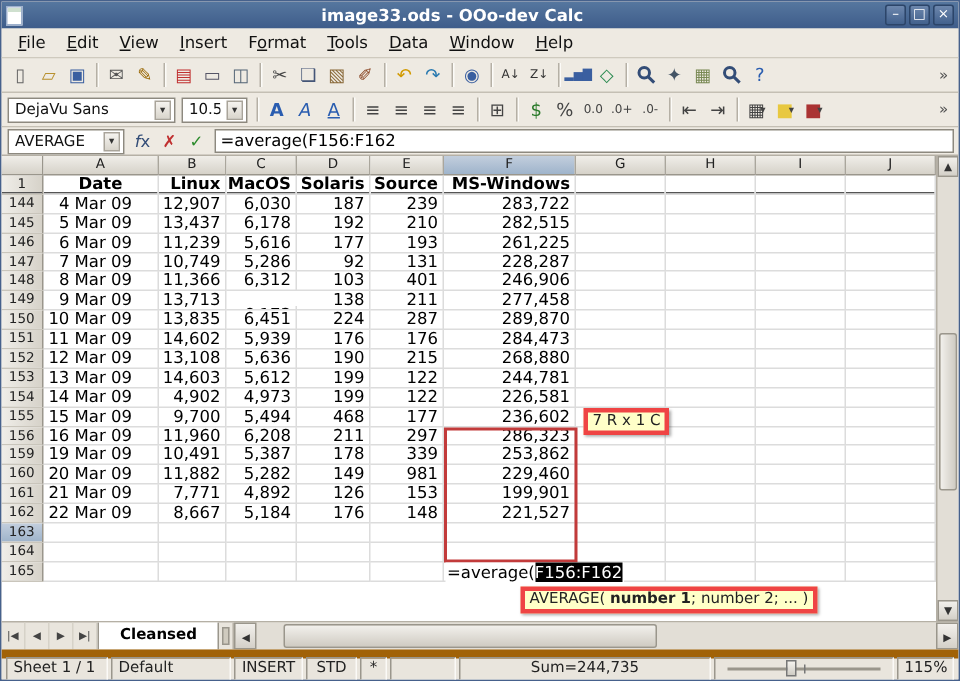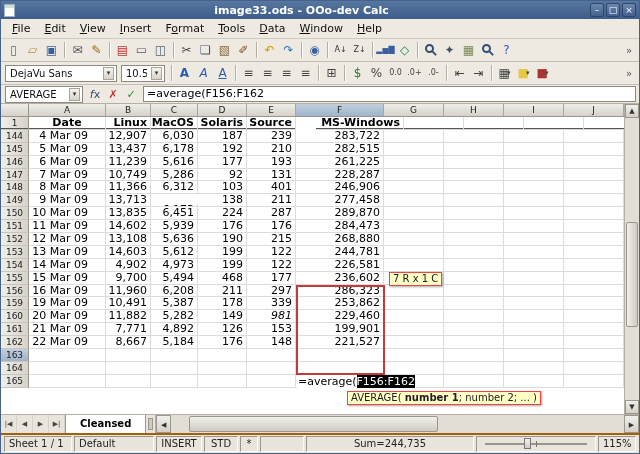--- a/index.html
+++ b/index.html
@@ -85,21 +85,21 @@
   .cell.ctr { text-align:center; }
   .cell.b { font-weight:bold; }
   .frz .cell, .frz .rh { box-shadow:inset 0 -1px 0 #555; }
 
   
   .selbox { position:absolute; left:295px; top:181px; width:89px; height:90px;
             border:2px solid var(--range-selection,#c23b3b); pointer-events:none; z-index:3; }
   .editcell { position:absolute; left:296px; top:271px; height:13px; line-height:13px;
               background:#fff; font-size:11px; white-space:nowrap; z-index:4; padding:0 1px; }
   .editcell .hlr { background:var(--formula-highlight-bg,#000); color:var(--formula-highlight-fg,#fff); }
-  .tip { position:absolute; background:var(--tooltip-bg,#ffffc8); border:1px solid #ef4444;
+  .tip { position:absolute; background:var(--tooltip-bg,#ffffc8); border:3px solid #ef4444;
          font-size:10px; line-height:12px; padding:0 3px; color:#222; z-index:5;
          box-shadow:1px 1px 2px rgba(0,0,0,.35); white-space:nowrap; }
   .tip-range { left:388px; top:168px; }
   .tip-func { left:346px; top:287px; }
 
   
   .vscroll { width:15px; flex:0 0 15px; background:#e2ded6; border-left:1px solid #b5b0a5; position:relative; }
   .varr { position:absolute; left:0; right:0; height:14px; text-align:center; font-size:7px; line-height:13px;
           color:#333; background:linear-gradient(#f2f0ec,#d4d0c8); border:1px solid #9a968c; }
   .varr.up { top:0; } .varr.dn { bottom:0; }
@@ -117,21 +117,21 @@
   .tsplit { width:5px; flex:0 0 5px; background:#cfcabe; border:1px solid #9a968c; margin:3px 2px; }
   .hscroll { flex:1; display:flex; align-items:stretch; background:#e2ded6; border-left:1px solid #b5b0a5; }
   .harrow { width:15px; flex:0 0 15px; text-align:center; font-size:7px; line-height:18px; color:#333;
             background:linear-gradient(#f2f0ec,#d4d0c8); border:1px solid #9a968c; }
   .htrack { flex:1; position:relative; }
   .hthumb { position:absolute; top:1px; bottom:1px; left:4%; width:55%;
             background:linear-gradient(#f2f0ec,#cfcbc2); border:1px solid #9a968c; border-radius:2px; }
 
   
   .statusbar { height:20px; flex:0 0 20px; display:flex; align-items:center; gap:2px; padding:0 3px;
-               background:#e9e5dd; border-top:2px solid #a16207; font-size:10px; color:#222; }
+               background:#e9e5dd; border-top:6px solid #a16207; font-size:10px; color:#222; }
   .spanel { height:16px; line-height:14px; padding:0 4px; white-space:nowrap; overflow:hidden;
             border:1px solid; border-color:#9a968c #fbfaf7 #fbfaf7 #9a968c; }
   .spanel.sum { flex:1; text-align:center; }
   .zoomp { width:120px; display:flex; align-items:center; }
   .ztrack { flex:1; height:2px; background:#9a968c; position:relative; margin:0 4px; }
   .ztick { position:absolute; width:1px; height:6px; top:-2px; left:50%; background:#777; }
   .zthumb { position:absolute; width:7px; height:11px; top:-5px; left:38%;
             background:linear-gradient(#f5f3ef,#cfccc4); border:1px solid #777; }
 </style>
 </head>
@@ -292,21 +292,21 @@
           <span class="ch" style="width: 60px;">I</span>
           <span class="ch" style="width: 60px;">J</span>
         </div>
         <div class="grow frz">
           <span class="rh">1</span>
           <span class="cell ctr b" style="width: 77px;">Date</span>
           <span class="cell num b" style="width: 45px;">Linux</span>
           <span class="cell num b" style="width: 47px;">MacOS</span>
           <span class="cell num b" style="width: 49px;">Solaris</span>
           <span class="cell num b" style="width: 49px;">Source</span>
-          <span class="cell num b" style="width: 88px; margin-left: 20px;">MS-Windows</span>
+          <span class="cell num b" style="width: 88px;">MS-Windows</span>
           <span class="cell num b" style="width: 60px;"></span>
           <span class="cell num b" style="width: 60px;"></span>
           <span class="cell num b" style="width: 60px;"></span>
           <span class="cell num b" style="width: 60px;"></span>
         </div>
         <div class="grow">
           <span class="rh">144</span>
           <span class="cell date" style="width: 77px;">4 Mar 09</span>
           <span class="cell num" style="width: 45px;">12,907</span>
           <span class="cell num" style="width: 47px;">6,030</span>
@@ -486,21 +486,21 @@
           <span class="cell num" style="width: 60px;"></span>
           <span class="cell num" style="width: 60px;"></span>
           <span class="cell num" style="width: 60px;"></span>
         </div>
         <div class="grow">
           <span class="rh">160</span>
           <span class="cell date" style="width: 77px;">20 Mar 09</span>
           <span class="cell num" style="width: 45px;">11,882</span>
           <span class="cell num" style="width: 47px;">5,282</span>
           <span class="cell num" style="width: 49px;">149</span>
-          <span class="cell num" style="width: 49px; font-style: italic;">981</span>
+          <span class="cell num" style="width: 49px;">981</span>
           <span class="cell num" style="width: 88px;">229,460</span>
           <span class="cell num" style="width: 60px;"></span>
           <span class="cell num" style="width: 60px;"></span>
           <span class="cell num" style="width: 60px;"></span>
           <span class="cell num" style="width: 60px;"></span>
         </div>
         <div class="grow">
           <span class="rh">161</span>
           <span class="cell date" style="width: 77px;">21 Mar 09</span>
           <span class="cell num" style="width: 45px;">7,771</span>

